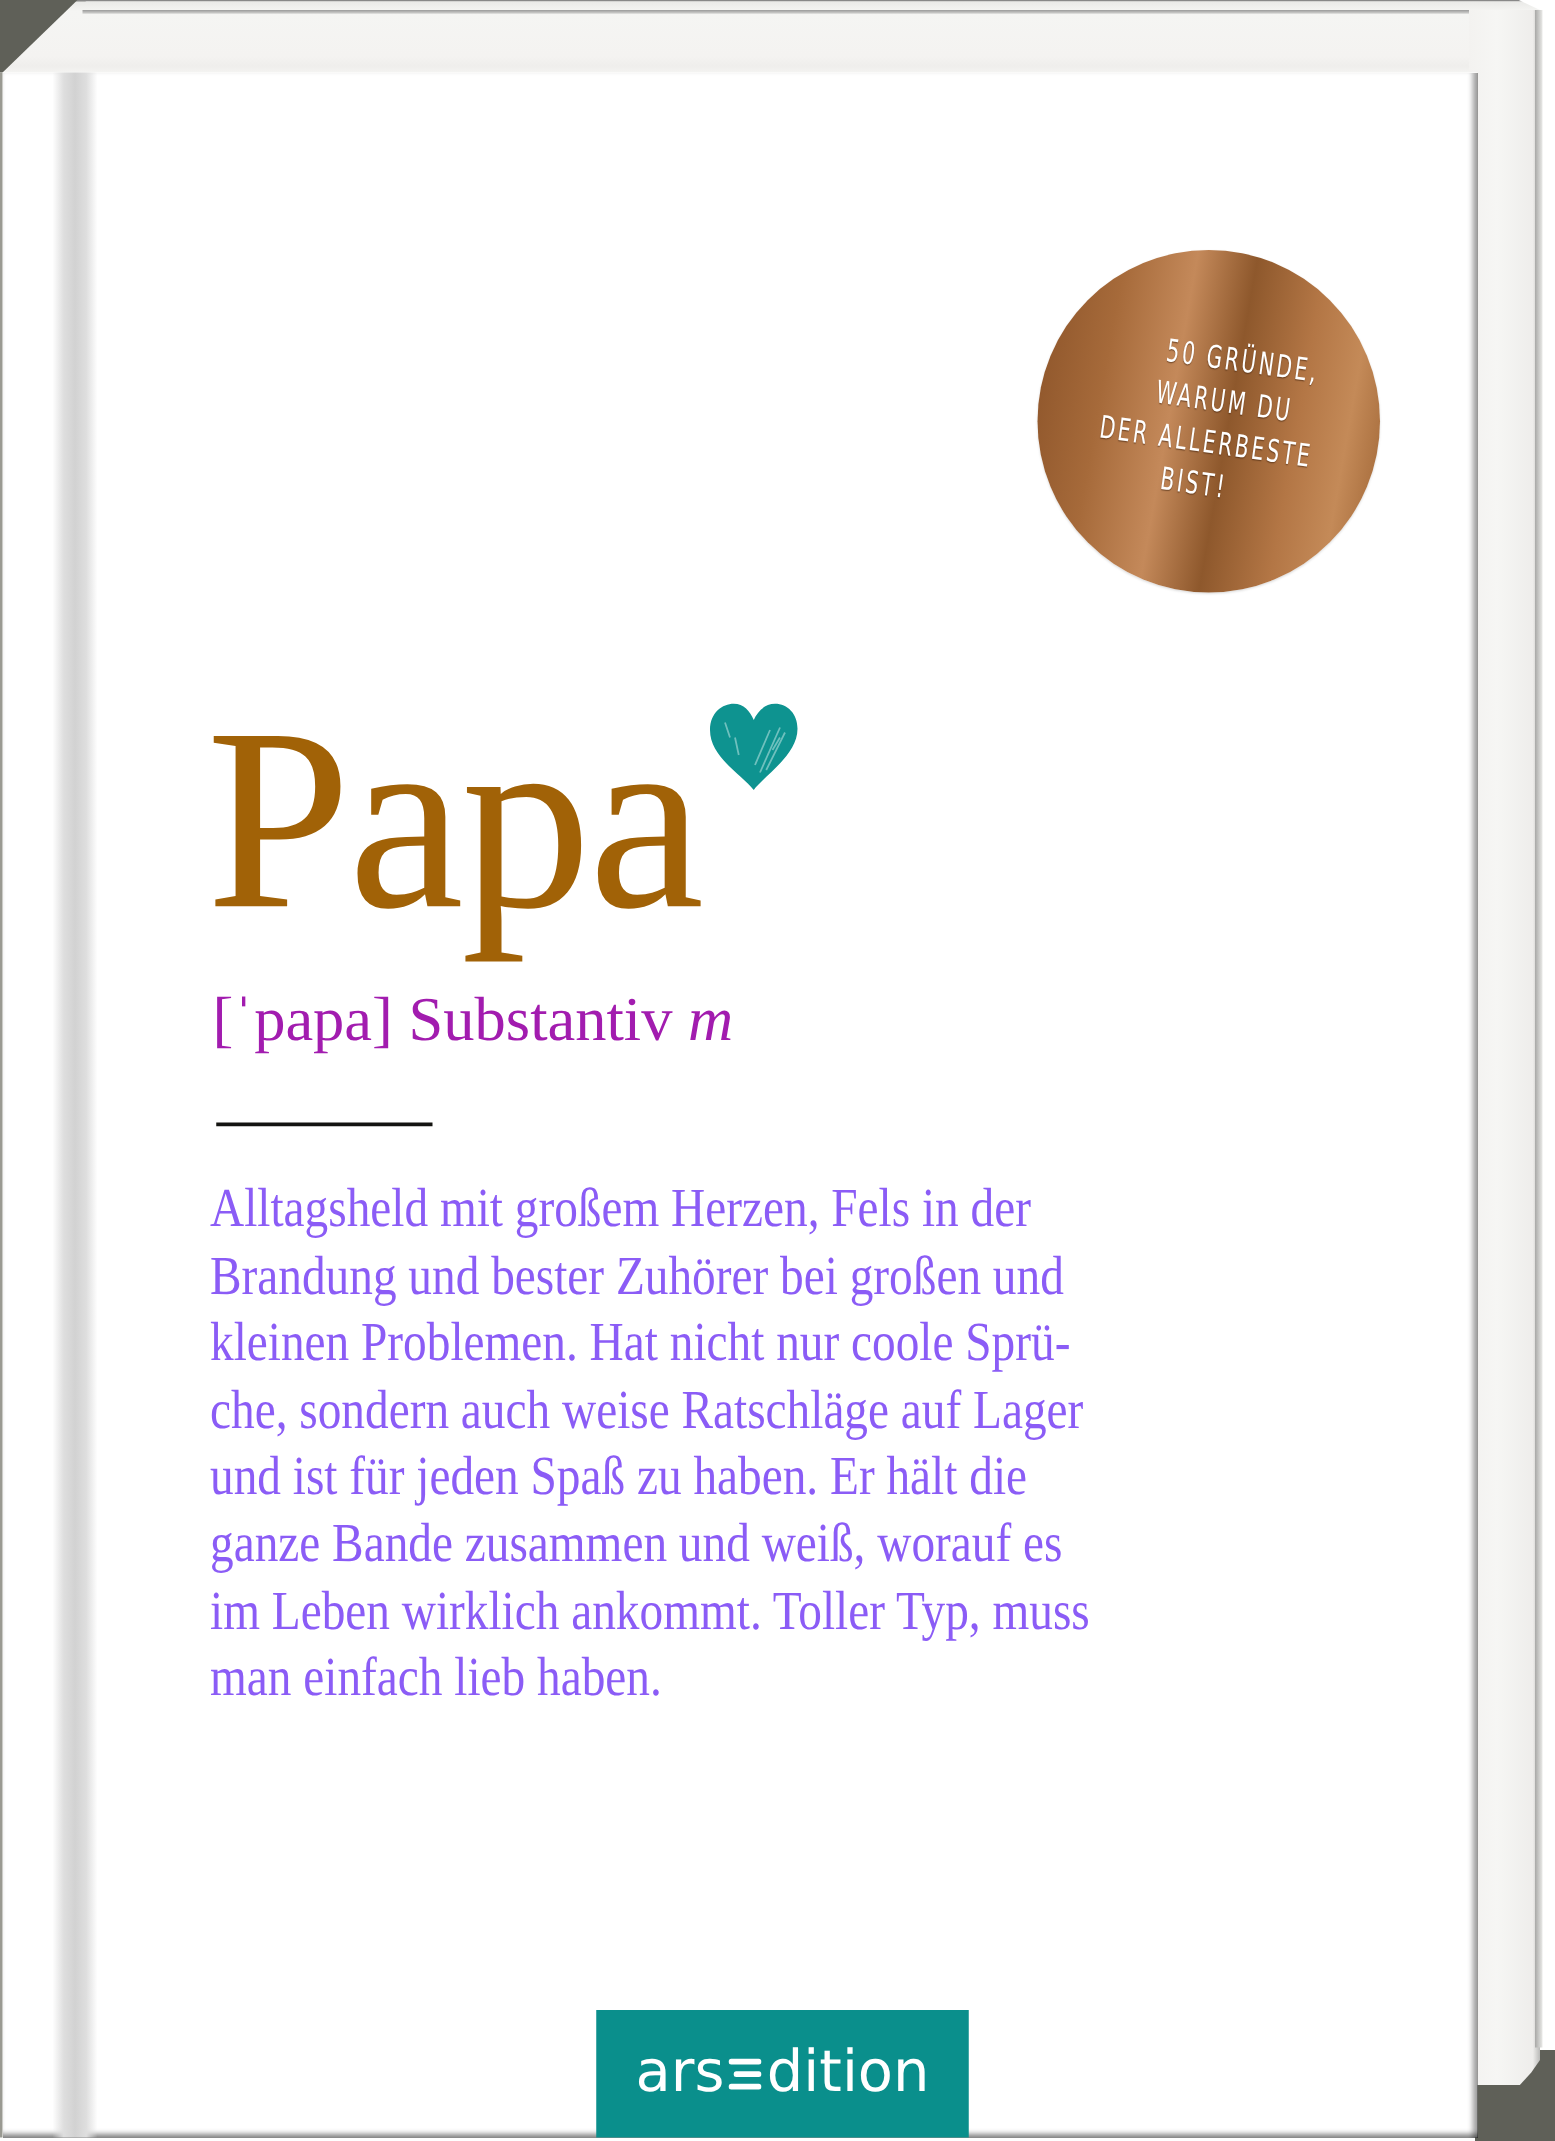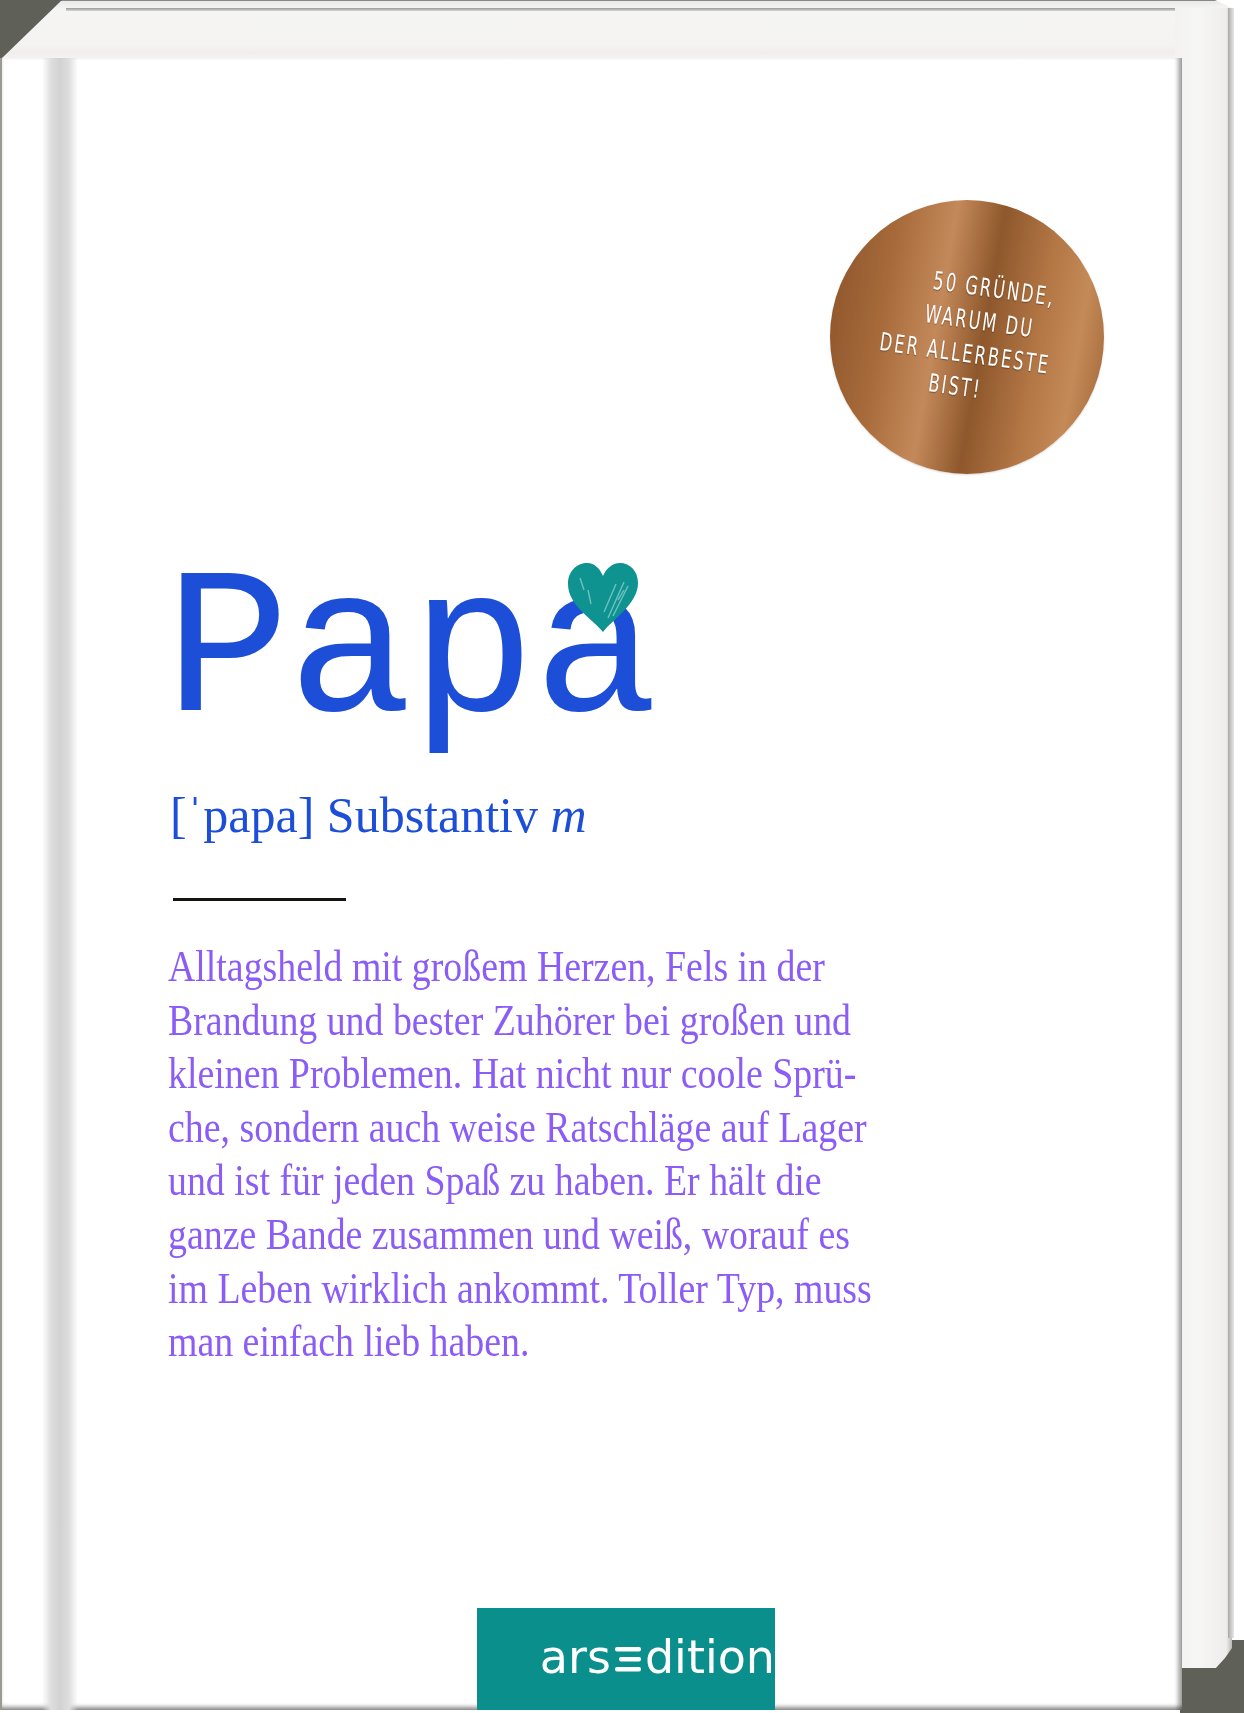--- a/index.html
+++ b/index.html
@@ -68,50 +68,49 @@
   }
   .badge-text span { display: block; white-space: nowrap; transform: scaleX(0.72); }
   .badge-text .l1 { margin-left: 40px; }
   .badge-text .l2 { margin-left: 20px; }
   .badge-text .l3 { margin-left: 0px; }
   .badge-text .l4 { margin-left: -10px; }
 
   
   .title {
     position: absolute; left: 165px; top: 540px;
-    font-size: 208px; line-height: 230px; color: #1d4ed8;
+    font-size: 208px; line-height: 230px; color: #a16207;
     letter-spacing: -2px;
     white-space: nowrap;
-    font-family: Liberation Mono, monospace;
   }
   .heart {
     position: absolute; left: 564px; top: 560px; width: 78px; height: 74px;
   }
   .pron {
     position: absolute; left: 170px; top: 780px;
-    font-size: 50px; line-height: 70px; color: #1d4ed8; white-space: nowrap;
+    font-size: 50px; line-height: 70px; color: #a21caf; white-space: nowrap;
   }
   .pron .gender { font-style: italic; }
   .rule {
     position: absolute; left: 173px; top: 898px; width: 173px; height: 3px;
     background: #141411;
   }
   .body-text {
     position: absolute; left: 168px; top: 940px; width: 1000px;
     font-size: 44px; line-height: 53.6px; color: #8b5cf6;
   }
   .body-text .line {
     display: block; white-space: nowrap;
     transform: scaleX(0.86); transform-origin: left center;
   }
   
   .publisher {
     position: absolute; left: 477px; top: 1608px; width: 298px; height: 102px;
     background: #0a8f8c;
-    display: flex; align-items: center; justify-content: flex-end;
+    display: flex; align-items: center; justify-content: center;
   }
   .publisher-name {
     color: #ffffff; font-family: "DejaVu Sans", sans-serif; font-size: 46px;
     letter-spacing: 0px; white-space: nowrap; margin-top: -4px;
   }
   .publisher-name .mark {
     display: inline-block; width: 30px; height: 30px; position: relative; top: 1px; margin: 0 2px;
   }
 </style>
 </head>

